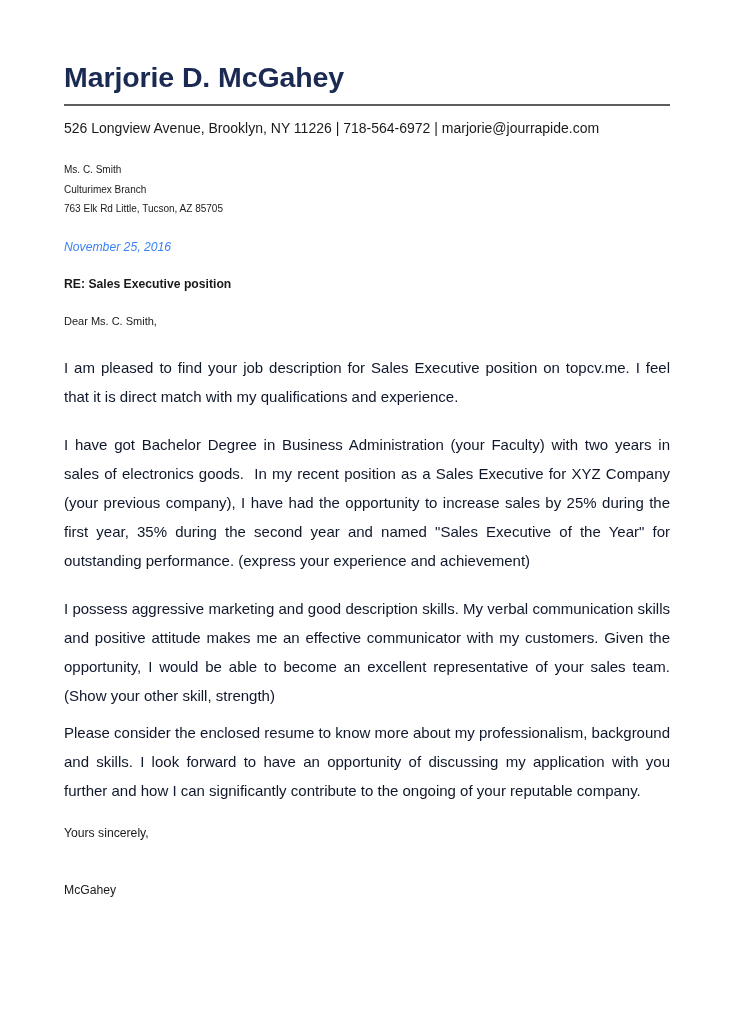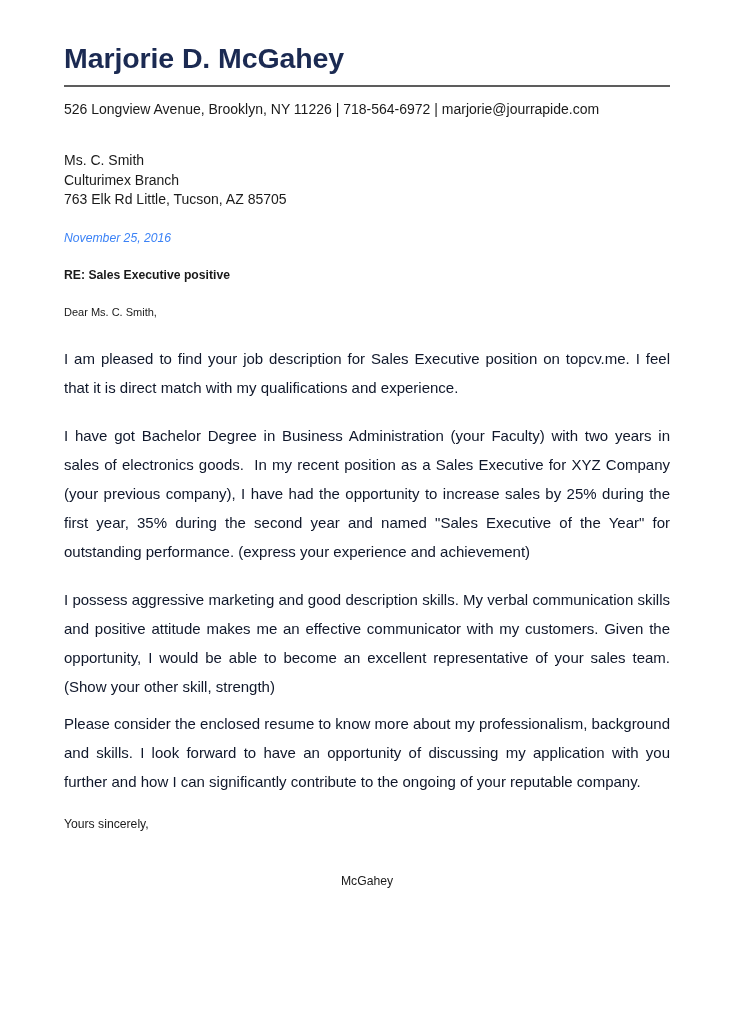--- a/index.html
+++ b/index.html
@@ -24,21 +24,21 @@
   }
   .content {
     position: absolute;
     left: 64px;
     top: 0;
     width: 606px;
   }
 
   
   .letterhead {
-    padding-top: 43px;
+    padding-top: 62px;
   }
   .sender-name {
     font-size: 28.5px;
     font-weight: bold;
     letter-spacing: -0.1px;
     line-height: 1.08;
     color: #1b2a52;
     margin: 0;
     white-space: nowrap;
   }
@@ -51,22 +51,22 @@
   .contact-line {
     font-size: 14px;
     line-height: 1.4;
     color: #1a1a1a;
     margin-top: 13px;
     white-space: nowrap;
   }
 
   
   .recipient-block {
-    margin-top: 32px;
-    font-size: 14px;
+    margin-top: 22px;
+    font-size: 10px;
     line-height: 19.2px;
     color: #1a1a1a;
   }
   .recipient-line {
     white-space: nowrap;
   }
 
   
   .letter-date {
     margin-top: 20px;
@@ -116,21 +116,20 @@
     line-height: 19px;
     color: #1a1a1a;
   }
   .signature-gap {
     height: 38px;
   }
   .signature-name {
     font-size: 12.2px;
     line-height: 19px;
     color: #1a1a1a;
-    text-align: center;
   }
 </style>
 </head>
 <body>
 
 <div class="page">
   <div class="content">
 
     <header class="letterhead">
       <h1 class="sender-name">Marjorie D. McGahey</h1>
@@ -139,21 +138,21 @@
     </header>
 
     <section class="recipient-block">
       <div class="recipient-line">Ms. C. Smith</div>
       <div class="recipient-line">Culturimex Branch</div>
       <div class="recipient-line">763 Elk Rd Little, Tucson, AZ 85705</div>
     </section>
 
     <div class="letter-date">November 25, 2016</div>
 
-    <div class="subject-line">RE: Sales Executive positive</div>
+    <div class="subject-line">RE: Sales Executive position</div>
 
     <div class="salutation">Dear Ms. C. Smith,</div>
 
     <section class="body-block">
       <p class="body-paragraph">I am pleased to find your job description for Sales Executive position on topcv.me. I feel that it is direct match with my qualifications and experience.</p>
       <p class="body-paragraph">I have got Bachelor Degree in Business Administration (your Faculty) with two years in sales of electronics goods.  In my recent position as a Sales Executive for XYZ Company (your previous company), I have had the opportunity to increase sales by 25% during the first year, 35% during the second year and named "Sales Executive of the Year" for outstanding performance. (express your experience and achievement)</p>
       <p class="body-paragraph tight">I possess aggressive marketing and good description skills. My verbal communication skills and positive attitude makes me an effective communicator with my customers. Given the opportunity, I would be able to become an excellent representative of your sales team. (Show your other skill, strength)</p>
       <p class="body-paragraph">Please consider the enclosed resume to know more about my professionalism, background and skills. I look forward to have an opportunity of discussing my application with you further and how I can significantly contribute to the ongoing of your reputable company.</p>
     </section>
 

